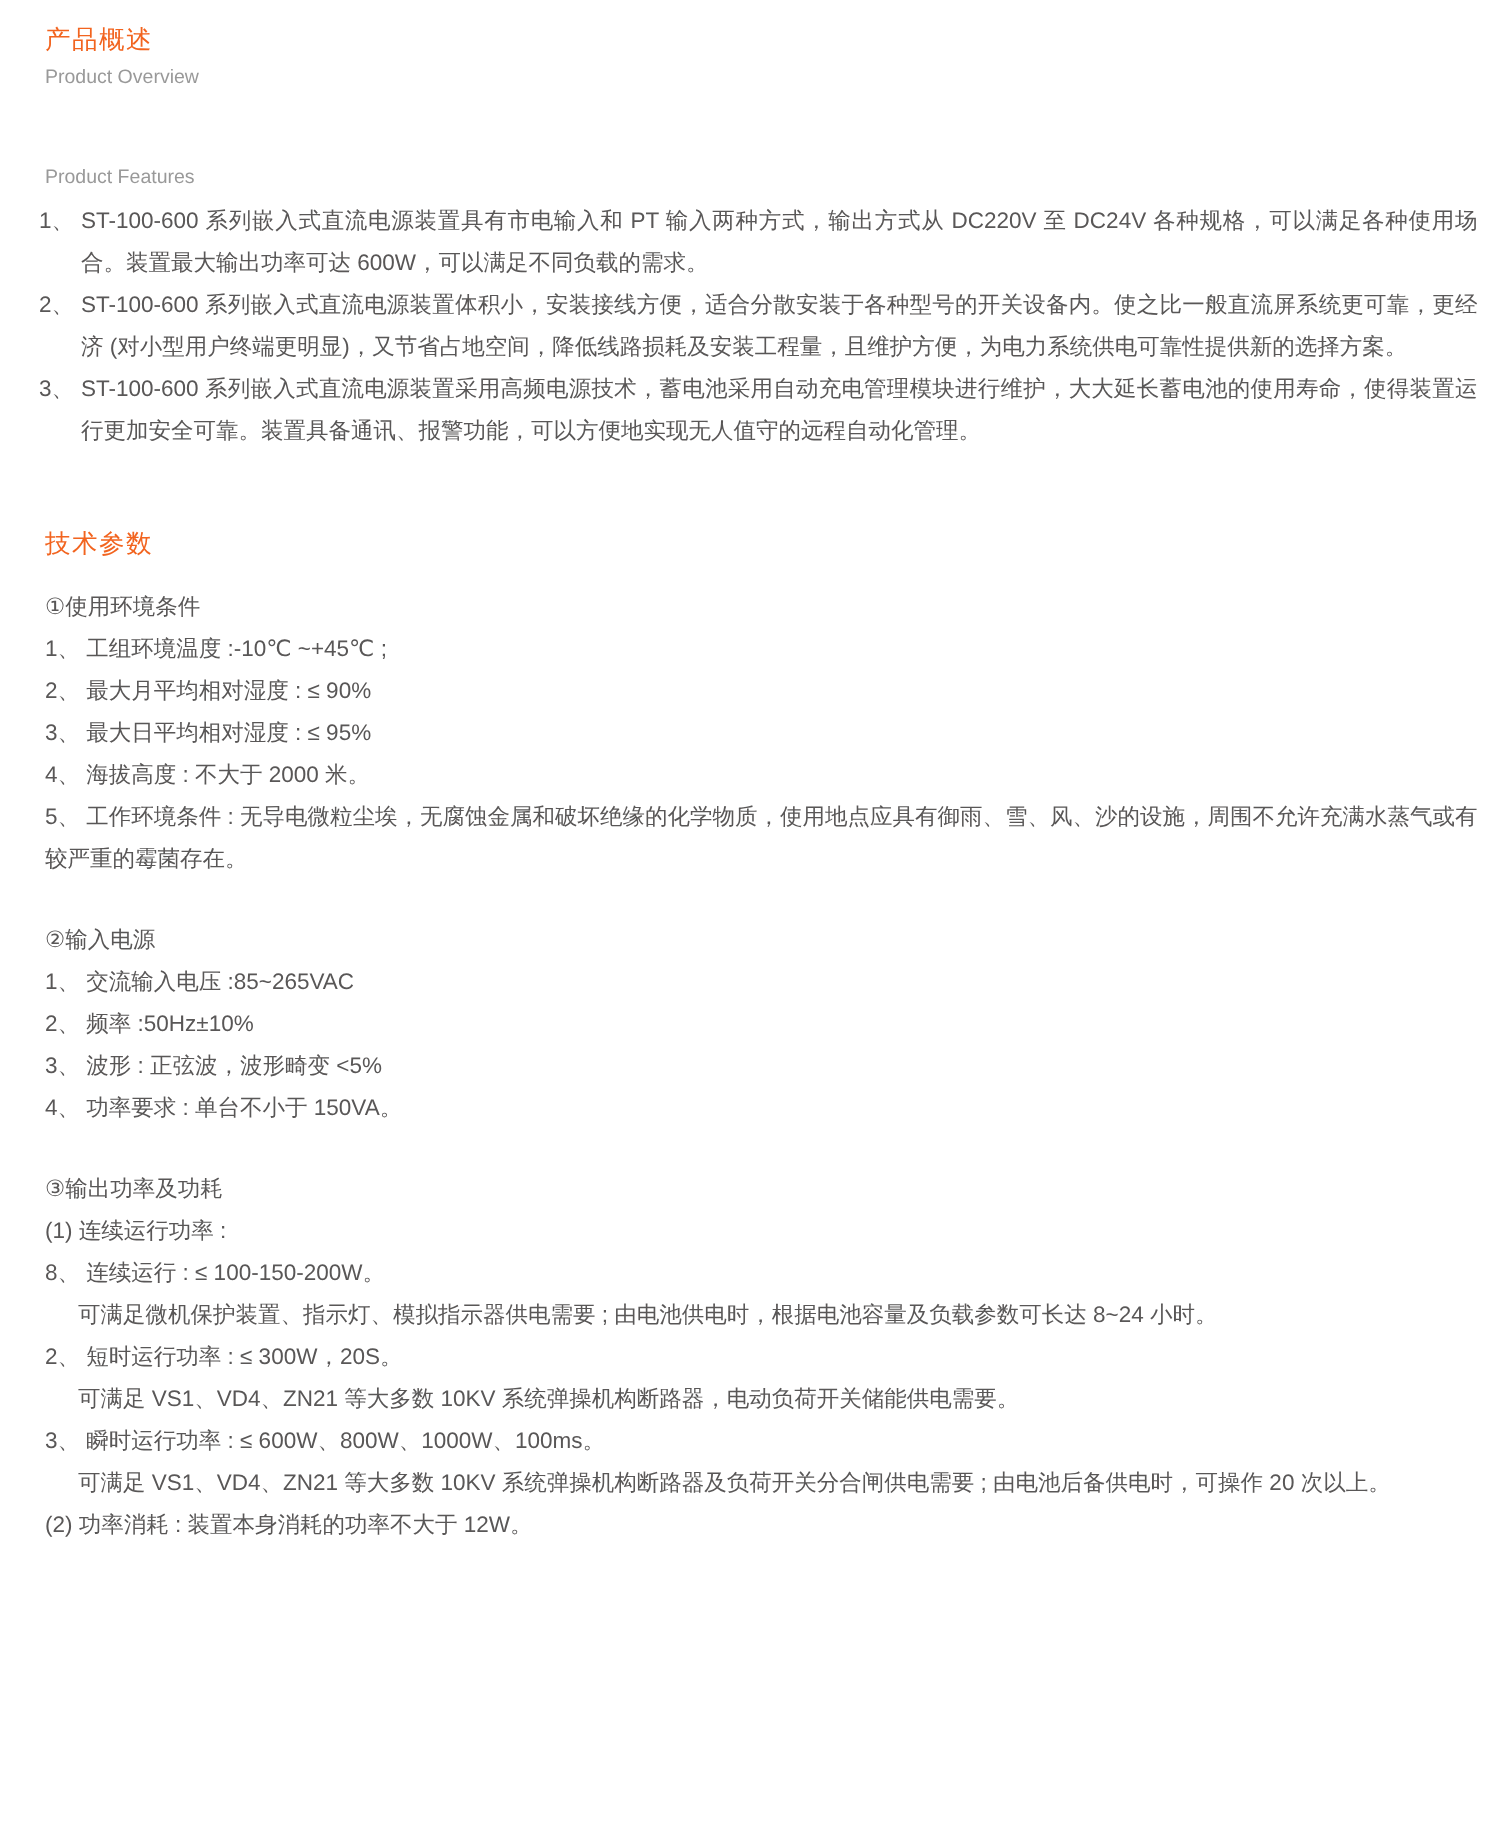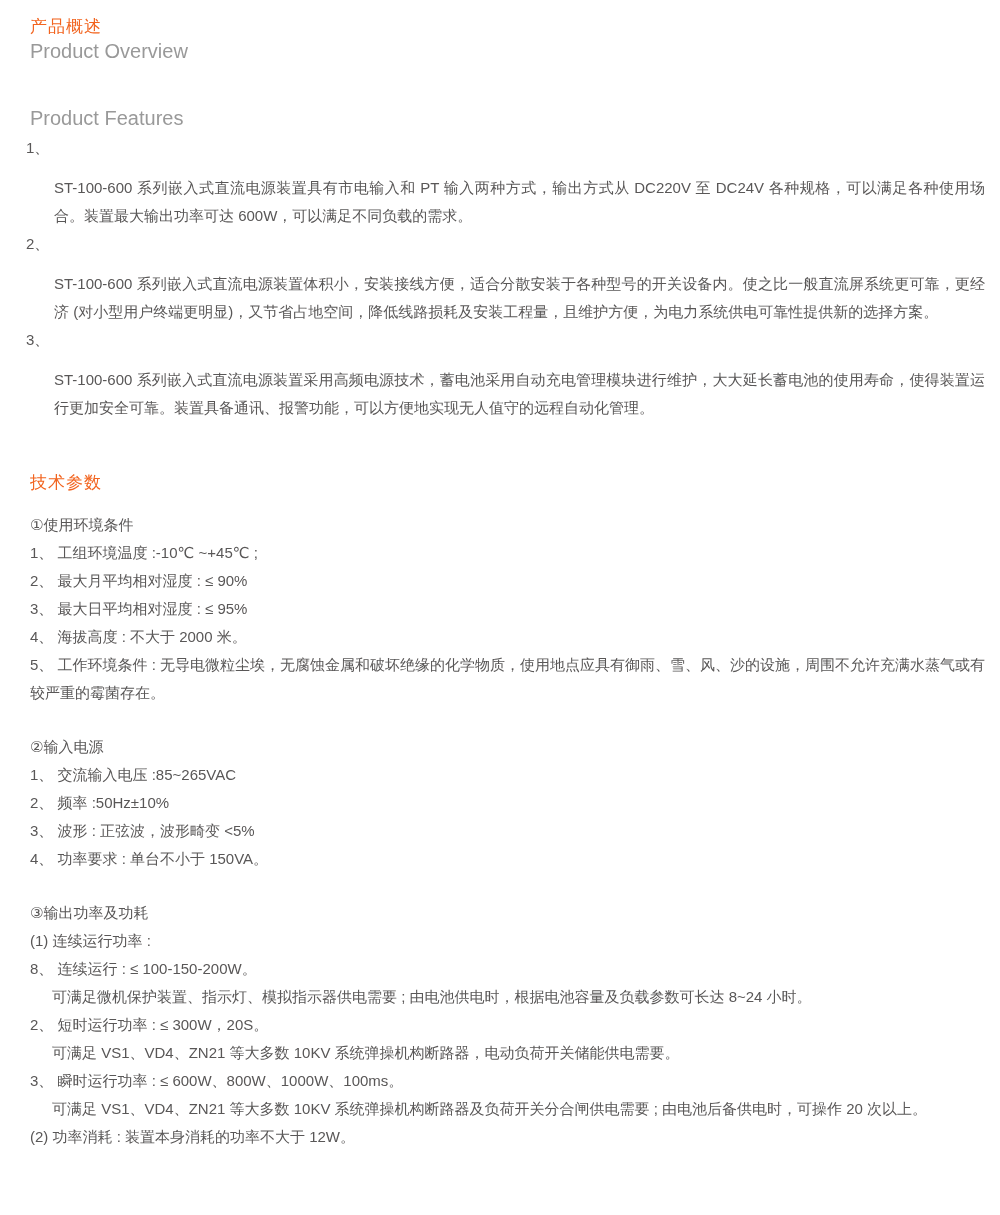--- a/index.html
+++ b/index.html
@@ -24,21 +24,21 @@
   .sec-title {
     color: var(--accent);
     font-size: 17px;
     font-weight: 500;
     line-height: 30px;
     letter-spacing: 1px;
     margin: 0;
   }
   .sec-sub {
     color: var(--sub);
-    font-size: 20px;
+    font-size: 13px;
     font-weight: 400;
     line-height: 18px;
     margin: 0;
   }
   .body-text {
     font-size: 15px;
     line-height: 28px;
   }
   
   .overview-para {
@@ -54,21 +54,20 @@
     align-items: flex-start;
     margin: 0;
   }
   .feature-item .num {
     flex: 0 0 28px;
     margin-left: -4px;
   }
   .feature-item .txt {
     flex: 1;
     text-align: justify;
-    margin-top: 40px;
   }
   
   .sec-features { margin-top: 49px; }
   .sec-technical { margin-top: 46px; }
   
   .param-group { margin-top: 26px; }
   .param-group.first { margin-top: 13px; }
   .group-title { margin: 0; }
   .param-line {
     margin: 0;

